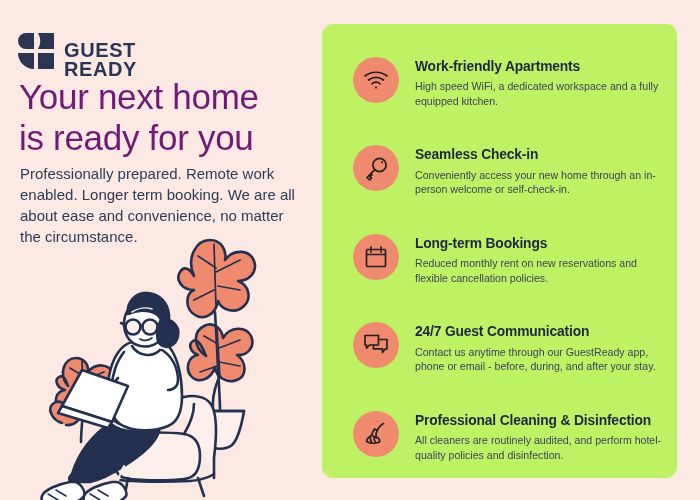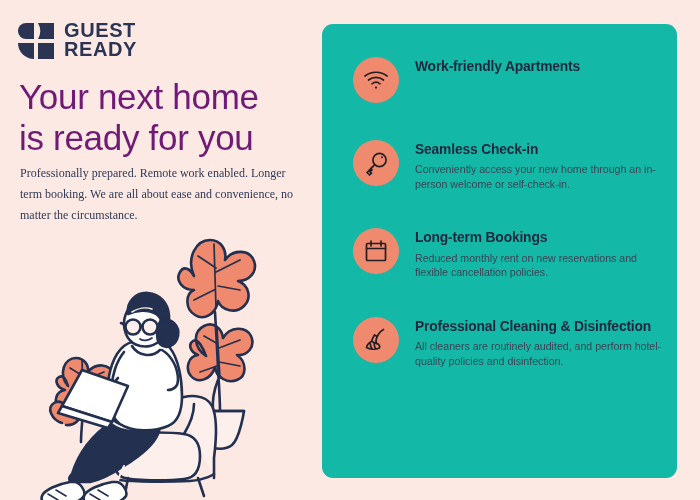--- a/index.html
+++ b/index.html
@@ -25,20 +25,21 @@
     left: 17px; top: 21px;
     display: flex;
     align-items: center;
     gap: 9px;
   }
   .logo-mark { width: 38px; height: 37px; display: block; }
   .logo-word {
     display: flex;
     flex-direction: column;
     line-height: 0.97;
+    margin-top: 20px;
   }
   .logo-word span {
     font-family: "Liberation Sans", sans-serif;
     font-weight: 700;
     font-size: 20px;
     letter-spacing: 0.6px;
     color: #2b3453;
   }
 
   .headline {
@@ -49,41 +50,40 @@
     font-weight: 300;
     line-height: 1.18;
     letter-spacing: -0.3px;
     color: #701a75;
     white-space: pre-line;
   }
   .subcopy {
     position: absolute;
     left: 20px; top: 163px;
     width: 277px;
-    font-size: 12px;
+    font-size: 15px;
     font-weight: 400;
     line-height: 21px;
     color: #2e3a55;
-    font-family: Liberation Serif, serif;
   }
 
   
   .illo {
     position: absolute;
     left: 28px; top: 228px;
     width: 285px; height: 272px;
   }
   .illo svg { display: block; width: 285px; height: 272px; }
 
   
   .panel {
     position: absolute;
     left: 322px; top: 24px;
     width: 355px; height: 454px;
-    background: #14b8a6;
+    background: #bef264;
     border-radius: 11px;
   }
   .features {
     position: absolute;
     left: 31px; top: 32px;
     width: 310px;
     display: flex;
     flex-direction: column;
     gap: 36px;
   }
@@ -235,20 +235,21 @@
         <div class="f-icon">
           <svg width="26" height="22" viewBox="0 0 26 22" fill="none" stroke="#241f22" stroke-width="1.7" stroke-linecap="round">
             <path d="M2 7 C8 2 18 2 24 7"></path>
             <path d="M5.5 11 C10 7.5 16 7.5 20.5 11"></path>
             <path d="M9 14.8 C11.4 12.9 14.6 12.9 17 14.8"></path>
             <circle cx="13" cy="18.6" r="1.1" fill="#241f22" stroke="none"></circle>
           </svg>
         </div>
         <div class="f-text">
           <div class="f-title">Work-friendly Apartments</div>
+          <div class="f-desc">High speed WiFi, a dedicated workspace and a fully equipped kitchen.</div>
         </div>
       </div>
 
       <div class="feature">
         <div class="f-icon">
           <svg width="25" height="25" viewBox="0 0 25 25" fill="none" stroke="#241f22" stroke-width="1.7" stroke-linecap="round" stroke-linejoin="round">
             <circle cx="15.5" cy="9" r="6.6"></circle>
             <circle cx="18" cy="6.2" r="1" fill="#241f22" stroke="none"></circle>
             <path d="M10.8 13.7 L3 21.5 L5.6 24 L7.4 22.2 L6 20.8 L8 18.8 L6.7 17.5 L8.6 15.6"></path>
           </svg>
@@ -267,20 +268,32 @@
             <path d="M7 2 V7"></path>
             <path d="M17 2 V7"></path>
           </svg>
         </div>
         <div class="f-text">
           <div class="f-title">Long-term Bookings</div>
           <div class="f-desc">Reduced monthly rent on new reservations and flexible cancellation policies.</div>
         </div>
       </div>
 
+      <div class="feature">
+        <div class="f-icon">
+          <svg width="26" height="22" viewBox="0 0 26 22" fill="none" stroke="#241f22" stroke-width="1.7" stroke-linejoin="round" stroke-linecap="round">
+            <path d="M2 1.5 H15.5 V11 H6.5 L3.5 14.2 V11 H2 Z"></path>
+            <path d="M10.5 11 V14.8 H19.5 V18.5 L22.5 14.8 H24 V5.5 H15.5"></path>
+          </svg>
+        </div>
+        <div class="f-text">
+          <div class="f-title">24/7 Guest Communication</div>
+          <div class="f-desc">Contact us anytime through our GuestReady app, phone or email - before, during, and after your stay.</div>
+        </div>
+      </div>
 
       <div class="feature">
         <div class="f-icon">
           <svg width="25" height="25" viewBox="0 0 25 25" fill="none" stroke="#241f22" stroke-width="1.7" stroke-linejoin="round" stroke-linecap="round">
             <path d="M19.5 2.5 C17.2 3.6 14.8 6.4 13.3 9.4 L10.5 8 C9.5 9.6 8.2 12 7.6 14.2"></path>
             <path d="M13.3 9.4 C12 12 11.6 14.6 12.3 16.4"></path>
             <path d="M7.6 14.2 C5 15.6 3 18 2.5 20.6 C6 22.6 11.6 22.8 15.4 21 C16.4 19.2 15 17 12.3 16.4 C10.4 16 8.6 15 7.6 14.2 Z"></path>
             <path d="M6.2 16.6 C6.4 18.6 7 20.4 8 21.8"></path>
             <path d="M10 16 C10.2 18 10.6 20 11.4 21.6"></path>
           </svg>

